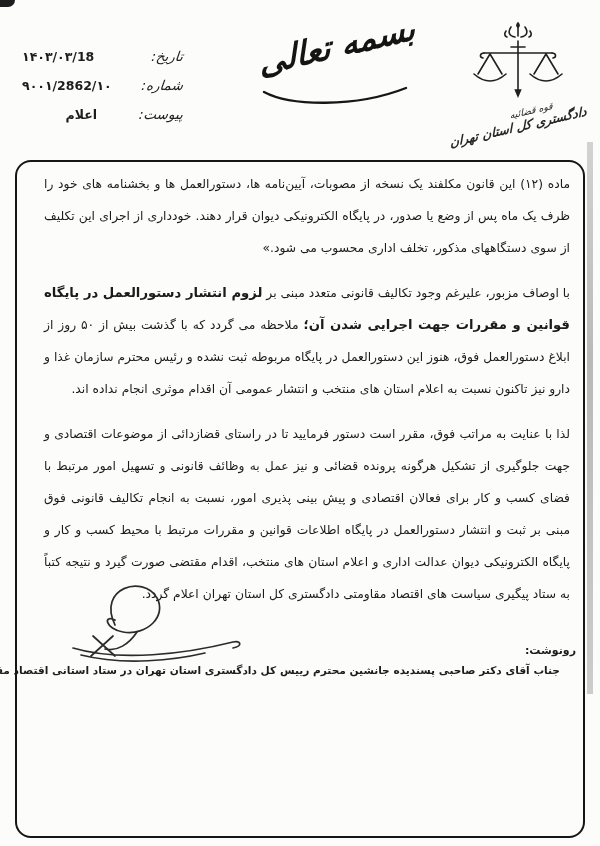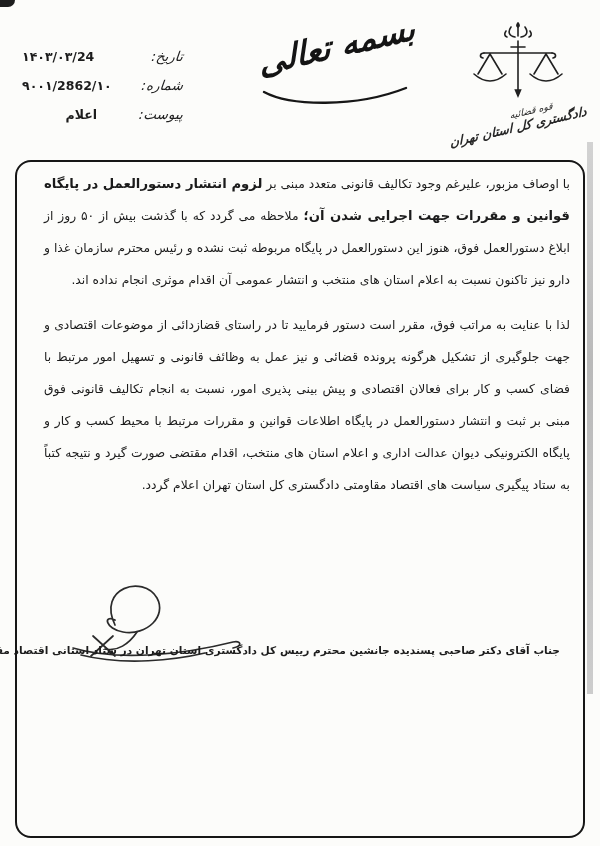--- a/index.html
+++ b/index.html
@@ -46,21 +46,21 @@
 <body>
 
 <div class="page">
 
   <div class="corner-speck"></div>
   <div class="edge-strip"></div>
 
   <div class="hdr-fields">
     <div class="hdr-row">
       <span class="hdr-label">تاریخ:</span>
-      <span class="hdr-value">۱۴۰۳/۰۳/24</span>
+      <span class="hdr-value">۱۴۰۳/۰۳/18</span>
     </div>
     <div class="hdr-row">
       <span class="hdr-label">شماره:</span>
       <span class="hdr-value">۹۰۰۱/2862/۱۰</span>
     </div>
     <div class="hdr-row">
       <span class="hdr-label">پیوست:</span>
       <span class="hdr-value attach">اعلام</span>
     </div>
   </div>
@@ -101,33 +101,35 @@
       </g>
     </svg>
     <div class="logo-cal">
       <div class="l1">قوه قضائیه</div>
       <div class="l2">دادگستری کل استان تهران</div>
     </div>
   </div>
 
   <div class="letter-box">
     <div class="letter-text">
+      <p class="para">ماده (۱۲) این قانون مکلفند یک نسخه از مصوبات، آیین‌نامه ها، دستورالعمل ها و بخشنامه های خود را ظرف یک ماه پس از وضع یا صدور، در پایگاه الکترونیکی دیوان قرار دهند. خودداری از اجرای این تکلیف از سوی دستگاههای مذکور، تخلف اداری محسوب می شود.»</p>
       <p class="para"><span>با اوصاف مزبور، علیرغم وجود تکالیف قانونی متعدد مبنی بر </span><b>لزوم انتشار دستورالعمل در پایگاه قوانین و مقررات جهت اجرایی شدن آن؛</b><span> ملاحظه می گردد که با گذشت بیش از ۵۰ روز از ابلاغ دستورالعمل فوق، هنوز این دستورالعمل در پایگاه مربوطه ثبت نشده و رئیس محترم سازمان غذا و دارو نیز تاکنون نسبت به اعلام استان های منتخب و انتشار عمومی آن اقدام موثری انجام نداده اند.</span></p>
       <p class="para">لذا با عنایت به مراتب فوق، مقرر است دستور فرمایید تا در راستای قضازدائی از موضوعات اقتصادی و جهت جلوگیری از تشکیل هرگونه پرونده قضائی و نیز عمل به وظائف قانونی و تسهیل امور مرتبط با فضای کسب و کار برای فعالان اقتصادی و پیش بینی پذیری امور، نسبت به انجام تکالیف قانونی فوق مبنی بر ثبت و انتشار دستورالعمل در پایگاه اطلاعات قوانین و مقررات مرتبط با محیط کسب و کار و پایگاه الکترونیکی دیوان عدالت اداری و اعلام استان های منتخب، اقدام مقتضی صورت گیرد و نتیجه کتباً به ستاد پیگیری سیاست های اقتصاد مقاومتی دادگستری کل استان تهران اعلام گردد.</p>
     </div>
 
     <svg class="sig-scrawl" width="210" height="90" viewBox="0 0 210 90">
       <g fill="none" stroke="#2b2b2b" stroke-width="1.7" stroke-linecap="round">
         <path d="M70 45 C 52 8, 98 -6, 112 18 C 122 36, 102 56, 78 52 C 60 49, 58 34, 70 40"></path>
         <path d="M92 52 C 84 64, 72 72, 60 69"></path>
         <path d="M48 56 L 70 76 M68 56 L 46 76"></path>
         <path d="M28 68 C 75 82, 140 74, 188 62 C 196 60, 198 66, 188 68"></path>
         <path d="M36 75 C 80 86, 130 80, 160 73"></path>
       </g>
     </svg>
 
 
     <div class="cc-block">
+      <div class="cc-label">رونوشت:</div>
       <div class="cc-line">جناب آقای دکتر صاحبی پسندیده جانشین محترم رییس کل دادگستری استان تهران در ستاد استانی اقتصاد مقاومتی</div>
     </div>
   </div>
 
 </div>
 
 </body></html>

